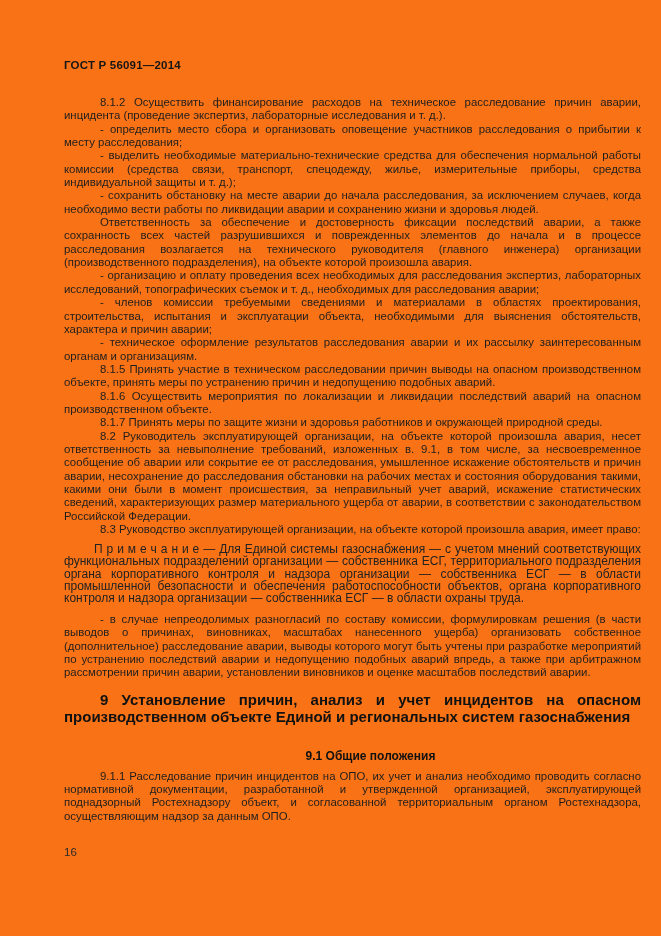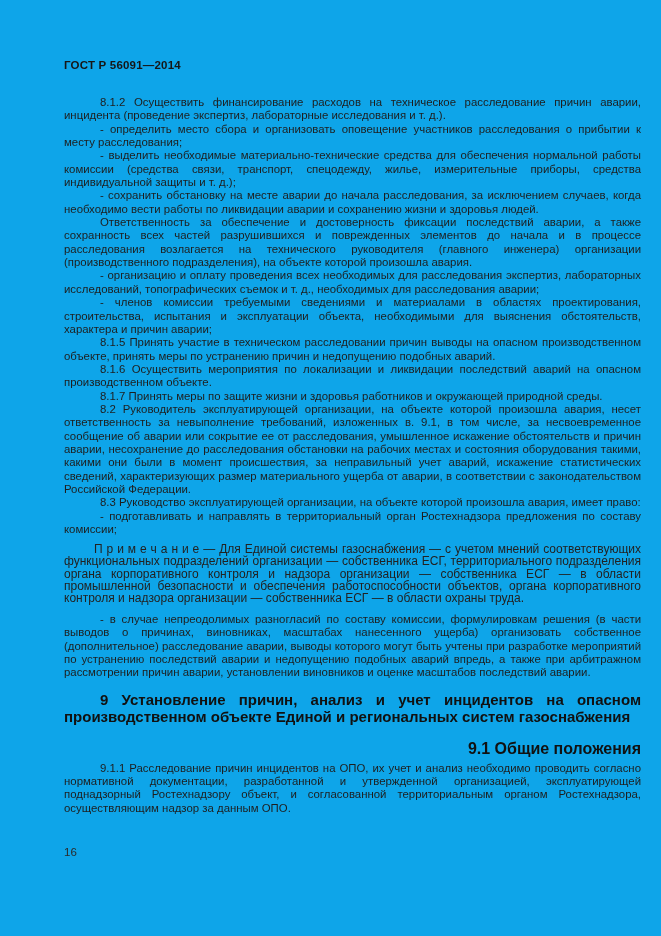--- a/index.html
+++ b/index.html
@@ -1,21 +1,21 @@
 <!DOCTYPE html>
 <html lang="ru"><head>
 <meta charset="utf-8">
 <style>
   * { box-sizing: border-box; }
   html, body { margin: 0; padding: 0; background: #ffffff; }
   .page {
     position: relative;
     width: 661px;
     height: 936px;
-    background: #0ea5e9;
+    background: #f97316;
     color: #1e1e1e;
     font-family: "Liberation Sans", sans-serif;
     overflow: hidden;
   }
   .doc-header {
     position: absolute;
     top: 59px;
     left: 64px;
     font-size: 11.5px;
     font-weight: bold;
@@ -46,26 +46,26 @@
   .sec-heading {
     font-size: 15px;
     line-height: 17.6px;
     font-weight: bold;
     text-align: justify;
     text-indent: 36px;
     margin: 11px 0 0 0;
     color: #111111;
   }
   .sub-heading {
-    font-size: 16px;
+    font-size: 12px;
     line-height: 15px;
     font-weight: bold;
-    text-align: right;
+    text-align: center;
     text-indent: 36px;
-    margin: 15px 0 6px 0;
+    margin: 23px 0 6px 0;
     color: #111111;
   }
   .page-number {
     position: absolute;
     left: 64px;
     top: 846px;
     font-size: 11.5px;
     color: #2a2a2a;
     text-align: center;
   }
@@ -78,26 +78,26 @@
   <div class="doc-header">ГОСТ Р 56091—2014</div>
 
   <div class="content">
     <p class="para">8.1.2 Осуществить финансирование расходов на техническое расследование причин аварии, инцидента (проведение экспертиз, лабораторные исследования и т. д.).</p>
     <p class="para">- определить место сбора и организовать оповещение участников расследования о прибытии к месту расследования;</p>
     <p class="para">- выделить необходимые материально-технические средства для обеспечения нормальной работы комиссии (средства связи, транспорт, спецодежду, жилье, измерительные приборы, средства индивидуальной защиты и т. д.);</p>
     <p class="para">- сохранить обстановку на месте аварии до начала расследования, за исключением случаев, когда необходимо вести работы по ликвидации аварии и сохранению жизни и здоровья людей.</p>
     <p class="para">Ответственность за обеспечение и достоверность фиксации последствий аварии, а также сохранность всех частей разрушившихся и поврежденных элементов до начала и в процессе расследования возлагается на технического руководителя (главного инженера) организации (производственного подразделения), на объекте которой произошла авария.</p>
     <p class="para">- организацию и оплату проведения всех необходимых для расследования экспертиз, лабораторных исследований, топографических съемок и т. д., необходимых для расследования аварии;</p>
     <p class="para">- членов комиссии требуемыми сведениями и материалами в областях проектирования, строительства, испытания и эксплуатации объекта, необходимыми для выяснения обстоятельств, характера и причин аварии;</p>
+    <p class="para">- техническое оформление результатов расследования аварии и их рассылку заинтересованным органам и организациям.</p>
     <p class="para">8.1.5 Принять участие в техническом расследовании причин выводы на опасном производственном объекте, принять меры по устранению причин и недопущению подобных аварий.</p>
     <p class="para">8.1.6 Осуществить мероприятия по локализации и ликвидации последствий аварий на опасном производственном объекте.</p>
     <p class="para">8.1.7 Принять меры по защите жизни и здоровья работников и окружающей природной среды.</p>
     <p class="para">8.2 Руководитель эксплуатирующей организации, на объекте которой произошла авария, несет ответственность за невыполнение требований, изложенных в. 9.1, в том числе, за несвоевременное сообщение об аварии или сокрытие ее от расследования, умышленное искажение обстоятельств и причин аварии, несохранение до расследования обстановки на рабочих местах и состояния оборудования такими, какими они были в момент происшествия, за неправильный учет аварий, искажение статистических сведений, характеризующих размер материального ущерба от аварии, в соответствии с законодательством Российской Федерации.</p>
     <p class="para">8.3 Руководство эксплуатирующей организации, на объекте которой произошла авария, имеет право:</p>
-    <p class="para">- подготавливать и направлять в территориальный орган Ростехнадзора предложения по составу комиссии;</p>
     <p class="note">П р и м е ч а н и е — Для Единой системы газоснабжения — с учетом мнений соответствующих функциональных подразделений организации — собственника ЕСГ, территориального подразделения органа корпоративного контроля и надзора организации — собственника ЕСГ — в области промышленной безопасности и обеспечения работоспособности объектов, органа корпоративного контроля и надзора организации — собственника ЕСГ — в области охраны труда.</p>
     <p class="para">- в случае непреодолимых разногласий по составу комиссии, формулировкам решения (в части выводов о причинах, виновниках, масштабах нанесенного ущерба) организовать собственное (дополнительное) расследование аварии, выводы которого могут быть учтены при разработке мероприятий по устранению последствий аварии и недопущению подобных аварий впредь, а также при арбитражном рассмотрении причин аварии, установлении виновников и оценке масштабов последствий аварии.</p>
     <h2 class="sec-heading">9 Установление причин, анализ и учет инцидентов на опасном производственном объекте Единой и региональных систем газоснабжения</h2>
     <h3 class="sub-heading">9.1 Общие положения</h3>
     <p class="para">9.1.1 Расследование причин инцидентов на ОПО, их учет и анализ необходимо проводить согласно нормативной документации, разработанной и утвержденной организацией, эксплуатирующей поднадзорный Ростехнадзору объект, и согласованной территориальным органом Ростехнадзора, осуществляющим надзор за данным ОПО.</p>
   </div>
 
   <div class="page-number">16</div>
 
 </div>

